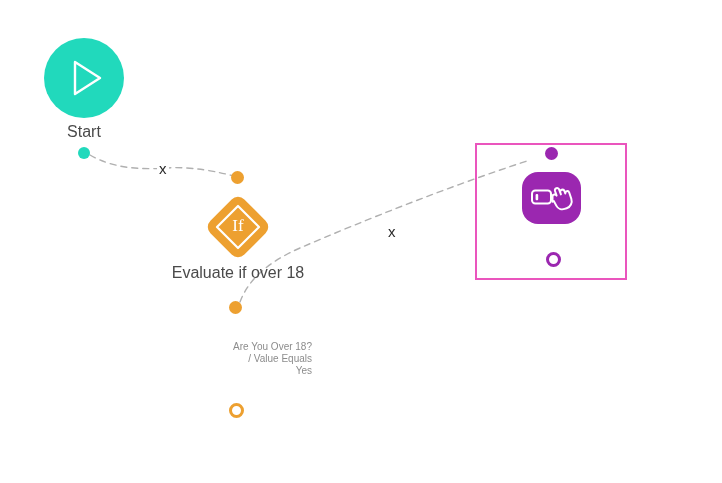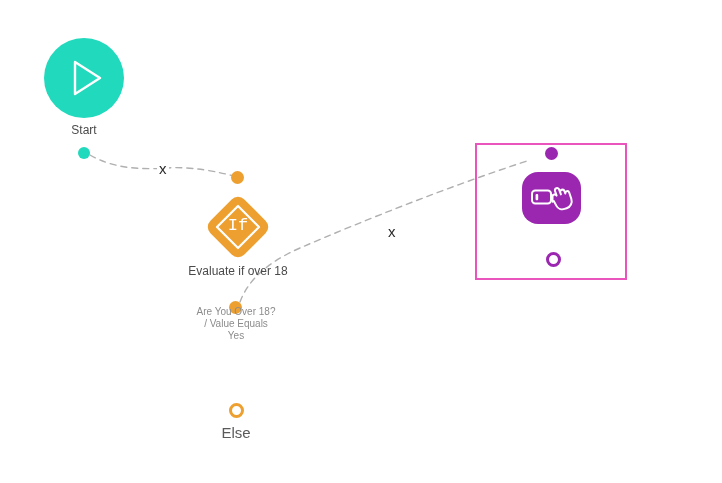--- a/index.html
+++ b/index.html
@@ -41,21 +41,21 @@
   }
   .play-icon {
     position: absolute;
     left: 0; top: 0;
     width: 80px; height: 80px;
   }
   .node-label {
     position: absolute;
     text-align: center;
     color: #4a4a4a;
-    font-size: 12px;
+    font-size: 16px;
     white-space: nowrap;
   }
   .start-label {
     left: 44px;
     top: 123px;
     width: 80px;
   }
   .port {
     position: absolute;
     border-radius: 50%;
@@ -98,40 +98,40 @@
     width: 70px; height: 70px;
   }
   .if-text {
     position: absolute;
     left: 203px;
     top: 216px;
     width: 70px;
     text-align: center;
     font-size: 17px;
     color: #ffffff;
-    font-family: Liberation Mono, monospace;
+    font-family: Liberation Serif, serif;
   }
   .if-label {
     left: 163px;
     top: 264px;
     width: 150px;
   }
   .port-then-out {
     left: 229px;
     top: 301px;
     width: 13px;
     height: 13px;
     background: #eda030;
   }
   .cond-text {
     position: absolute;
     left: 160px;
-    top: 306px;
+    top: 341px;
     width: 152px;
-    text-align: center;
+    text-align: right;
     font-size: 10px;
     line-height: 12px;
     color: #8c8c8c;
     white-space: pre-line;
   }
   .then-label {
     left: 175px;
     top: 368px;
     width: 122px;
     font-size: 15px;
@@ -251,21 +251,20 @@
 
   <div class="port port-then-out"></div>
 
   <div class="cond-text">Are You Over 18?
 / Value Equals
 Yes</div>
 
 
   <div class="port-else-out"></div>
 
-  <div class="node-label else-label">Else</div>
 
   <div class="selection-box"></div>
 
   <div class="port port-dob-in"></div>
 
   <div class="node dob-icon-box">
     <svg class="dob-icon-svg" viewBox="0 0 59 52" xmlns="http://www.w3.org/2000/svg">
 
       <rect x="10" y="18.5" width="19" height="13" rx="3.2" ry="3.2" fill="none" stroke="#ffffff" stroke-width="2"></rect>
       <rect x="13.6" y="22" width="2.6" height="6.2" rx="1" fill="#ffffff"></rect>

